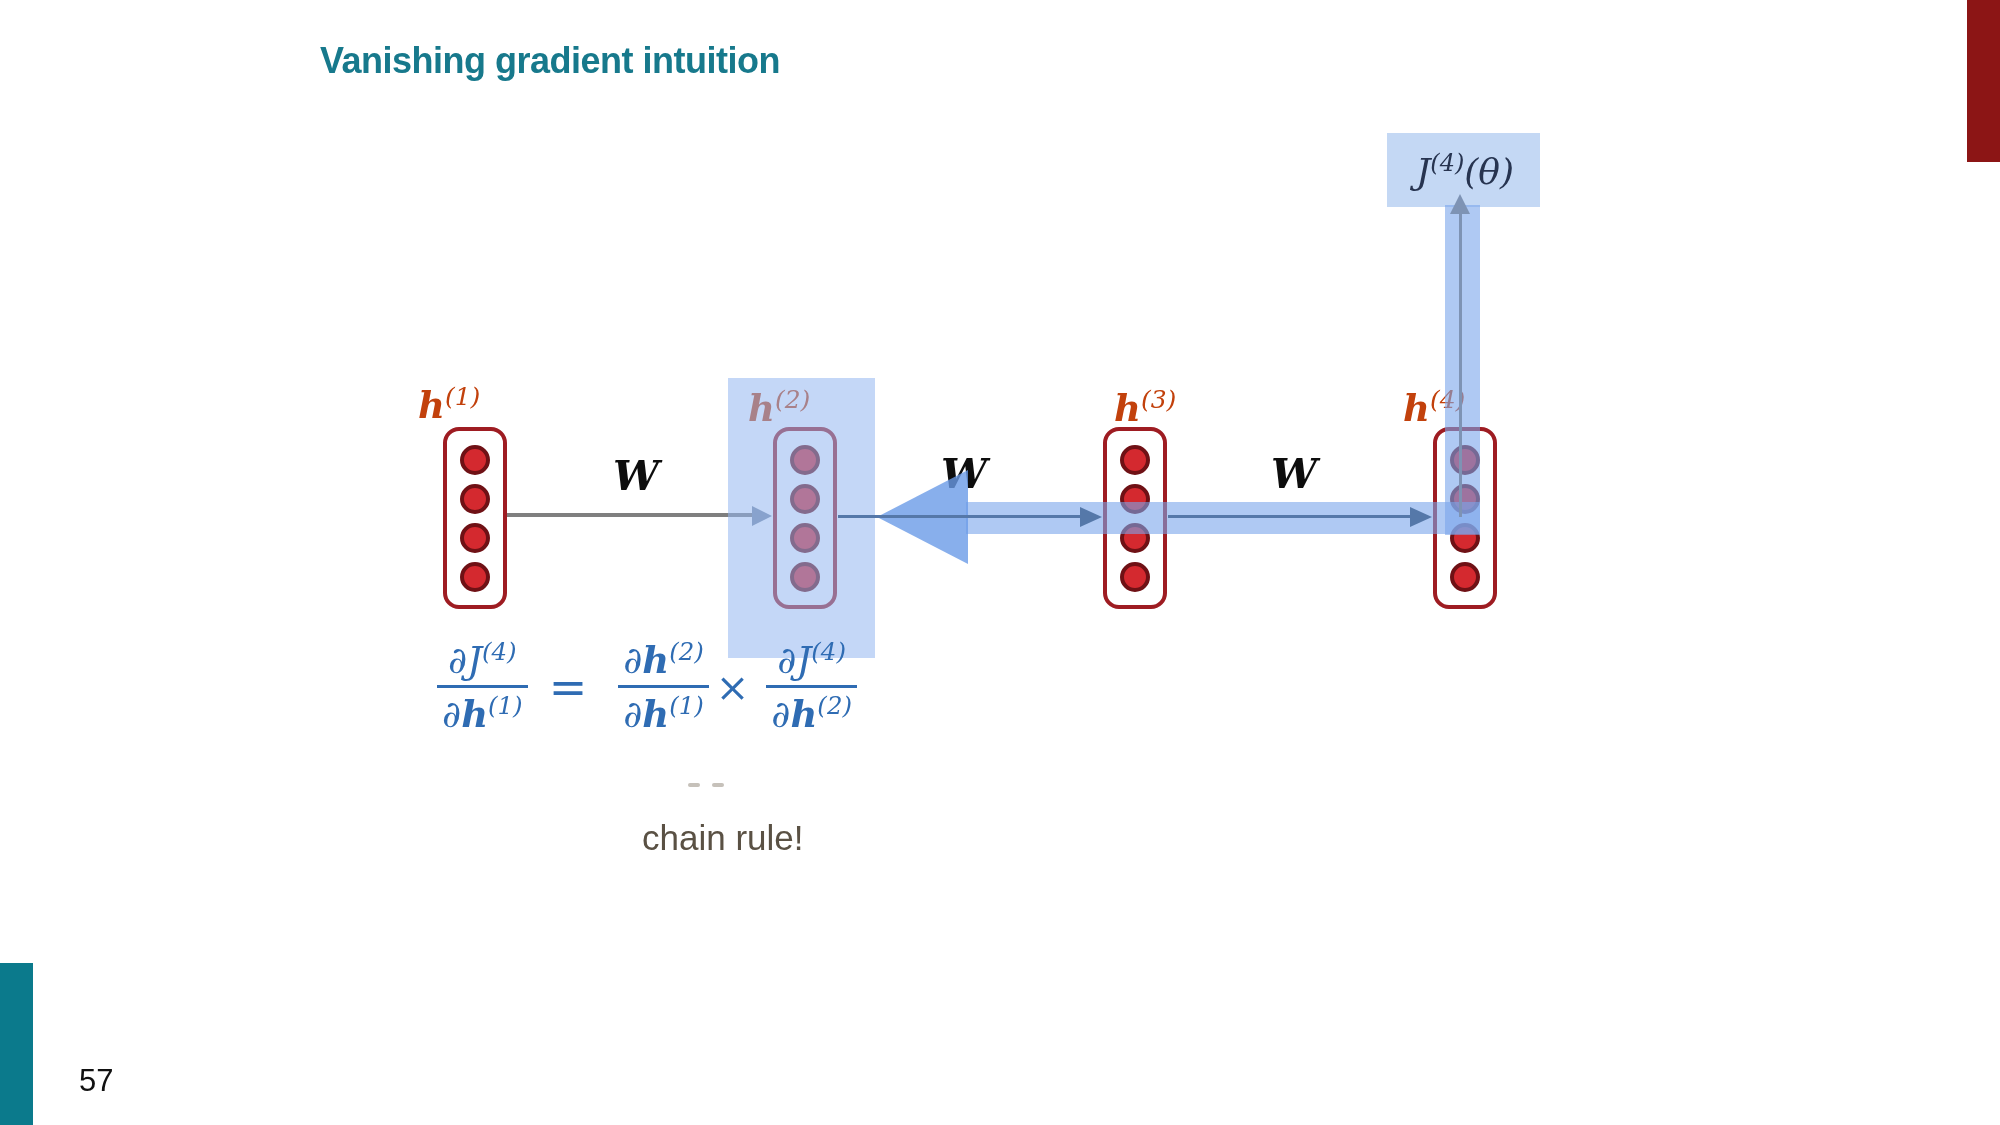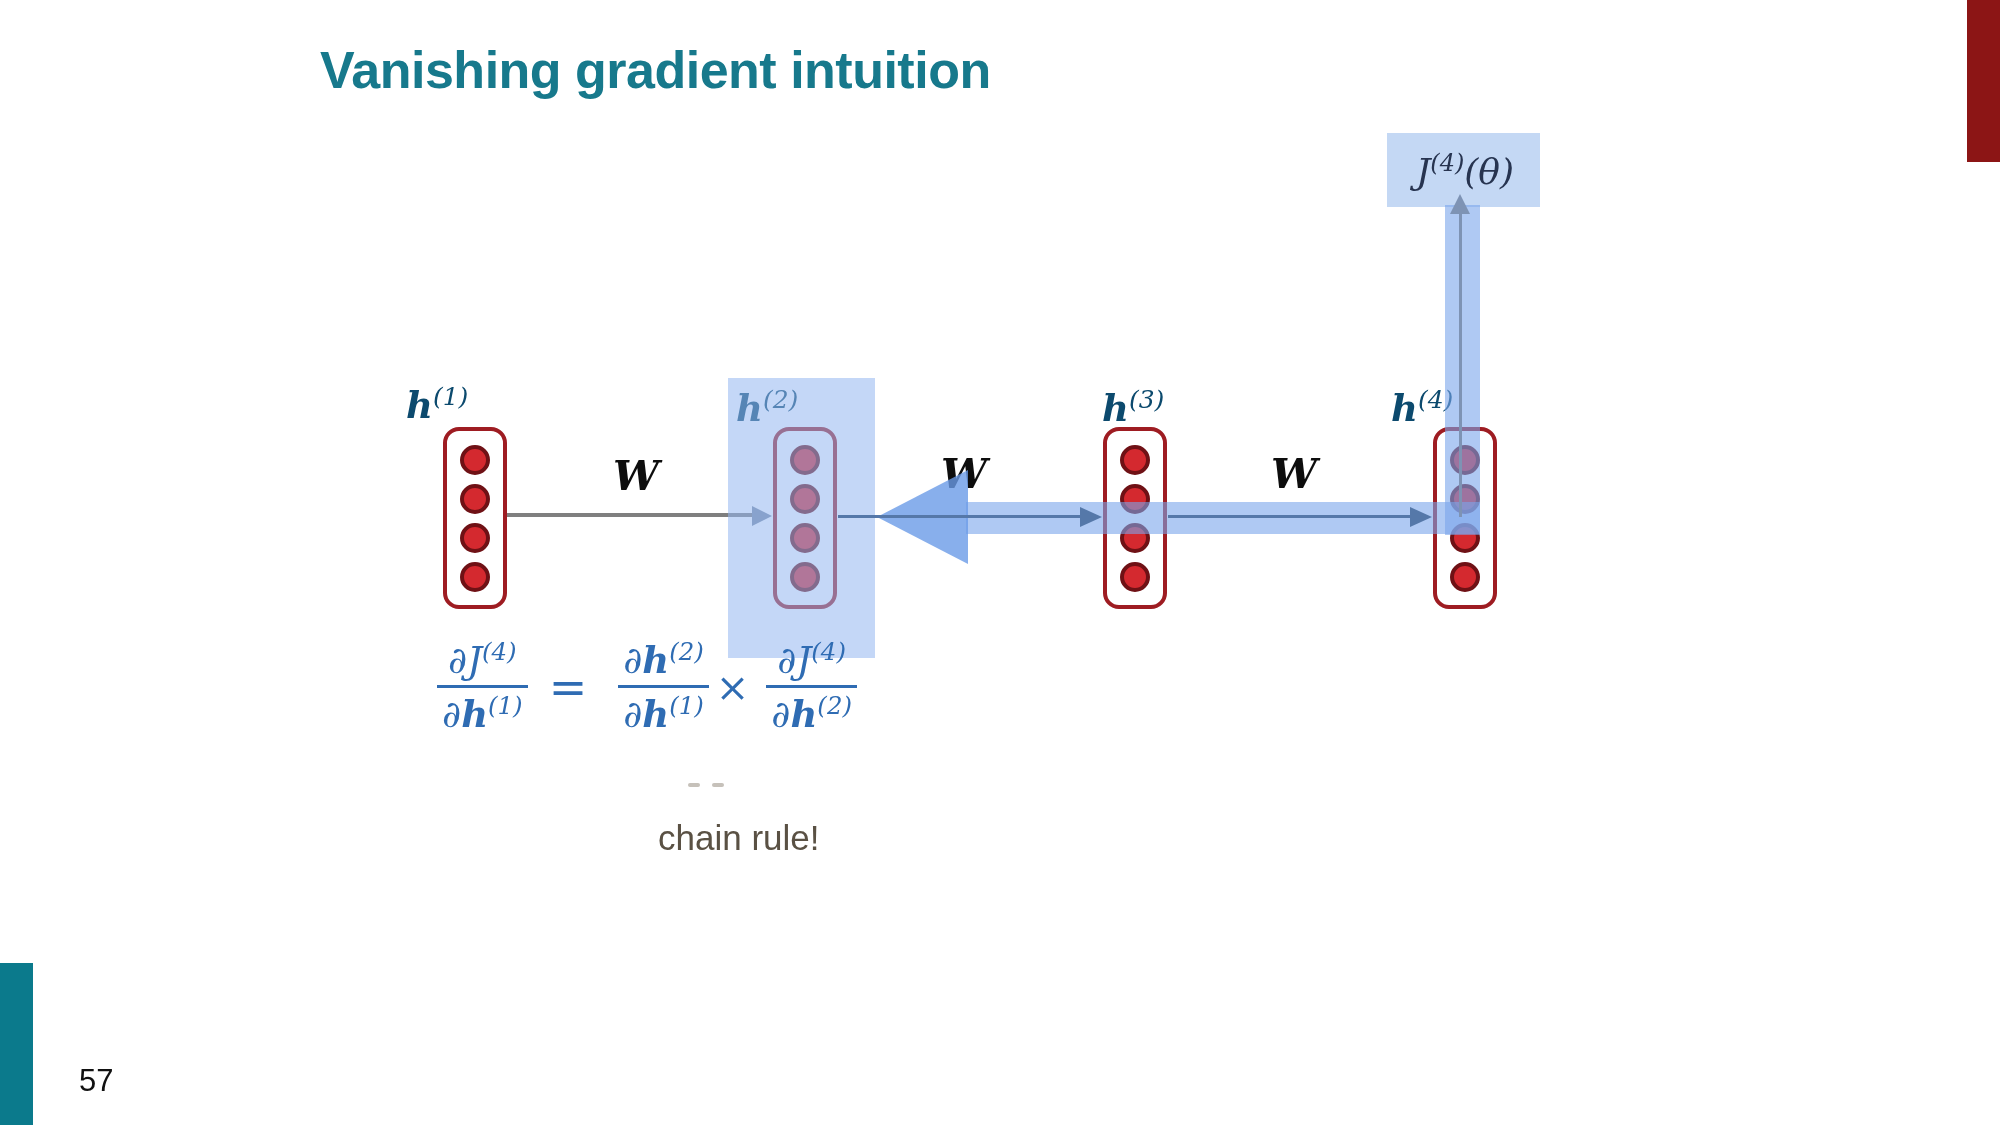--- a/index.html
+++ b/index.html
@@ -4,29 +4,29 @@
 <style>
   html,body{margin:0;padding:0;background:#ffffff;}
   .slide{position:relative;width:2000px;height:1125px;background:#ffffff;overflow:hidden;
          font-family:"Liberation Sans",sans-serif;}
 
   
   .bar-red{position:absolute;left:1967px;top:0;width:33px;height:162px;background:#8c1515;}
   .bar-teal{position:absolute;left:0;top:963px;width:33px;height:162px;background:#0b7a8c;}
 
   
-  .title{position:absolute;left:320px;top:40px;font-size:52px;font-weight:700;
+  .title{position:absolute;left:320px;top:40px;font-size:36px;font-weight:700;
          color:#17798c;letter-spacing:-0.5px;}
   .pagenum{position:absolute;left:79px;top:1063px;font-size:31px;color:#111111;}
   .bv{font-weight:700;}
   sup{font-size:0.66em;}
 
   
   .hlabel{position:absolute;font-family:"DejaVu Serif",serif;font-style:italic;
-          font-size:37px;font-weight:700;color:#0c4a6e;line-height:1;}
+          font-size:37px;font-weight:700;color:#c2410c;line-height:1;margin-left:12px;}
   .hlabel sup{font-weight:400;font-size:25px;}
   .hl1{left:406px;top:384px;} .hl2{left:736px;top:387px;}
   .hl3{left:1102px;top:387px;} .hl4{left:1391px;top:387px;}
 
   
   .node{position:absolute;top:427px;width:64px;height:182px;box-sizing:border-box;
         background:#ffffff;border:4px solid #9e1c22;border-radius:16px;
         display:flex;flex-direction:column;align-items:center;justify-content:center;gap:9px;}
   .n1{left:443px;} .n2{left:773px;} .n3{left:1103px;} .n4{left:1433px;}
   .unit{width:30px;height:30px;box-sizing:border-box;border-radius:50%;
@@ -73,21 +73,21 @@
   
   .formula{position:absolute;left:434px;top:640px;display:flex;align-items:center;
            font-family:"DejaVu Serif",serif;font-style:italic;
            font-size:37px;color:#2f6cb3;line-height:1;}
   .frac{display:inline-flex;flex-direction:column;align-items:center;text-align:center;padding:0 3px;}
   .frac .num{padding:0 5px 6px 5px;}
   .frac .den{border-top:3px solid #2f6cb3;padding:6px 5px 0 5px;text-align:right;}
   .eq{font-size:46px;margin:0 28px 0 18px;font-style:normal;}
   .times{font-size:40px;margin:0 14px 0 4px;font-style:normal;}
 
-  .caption{position:absolute;left:642px;top:818px;font-size:35px;color:#5a5144;margin-left:16px;}
+  .caption{position:absolute;left:642px;top:818px;font-size:35px;color:#5a5144;}
 
   
   .dashes{position:absolute;left:688px;top:783px;display:flex;gap:12px;}
   .dashes span{width:12px;height:4px;background:#c6c1ba;border-radius:2px;}
 </style>
 </head>
 <body>
 
 <div class="slide">
 

